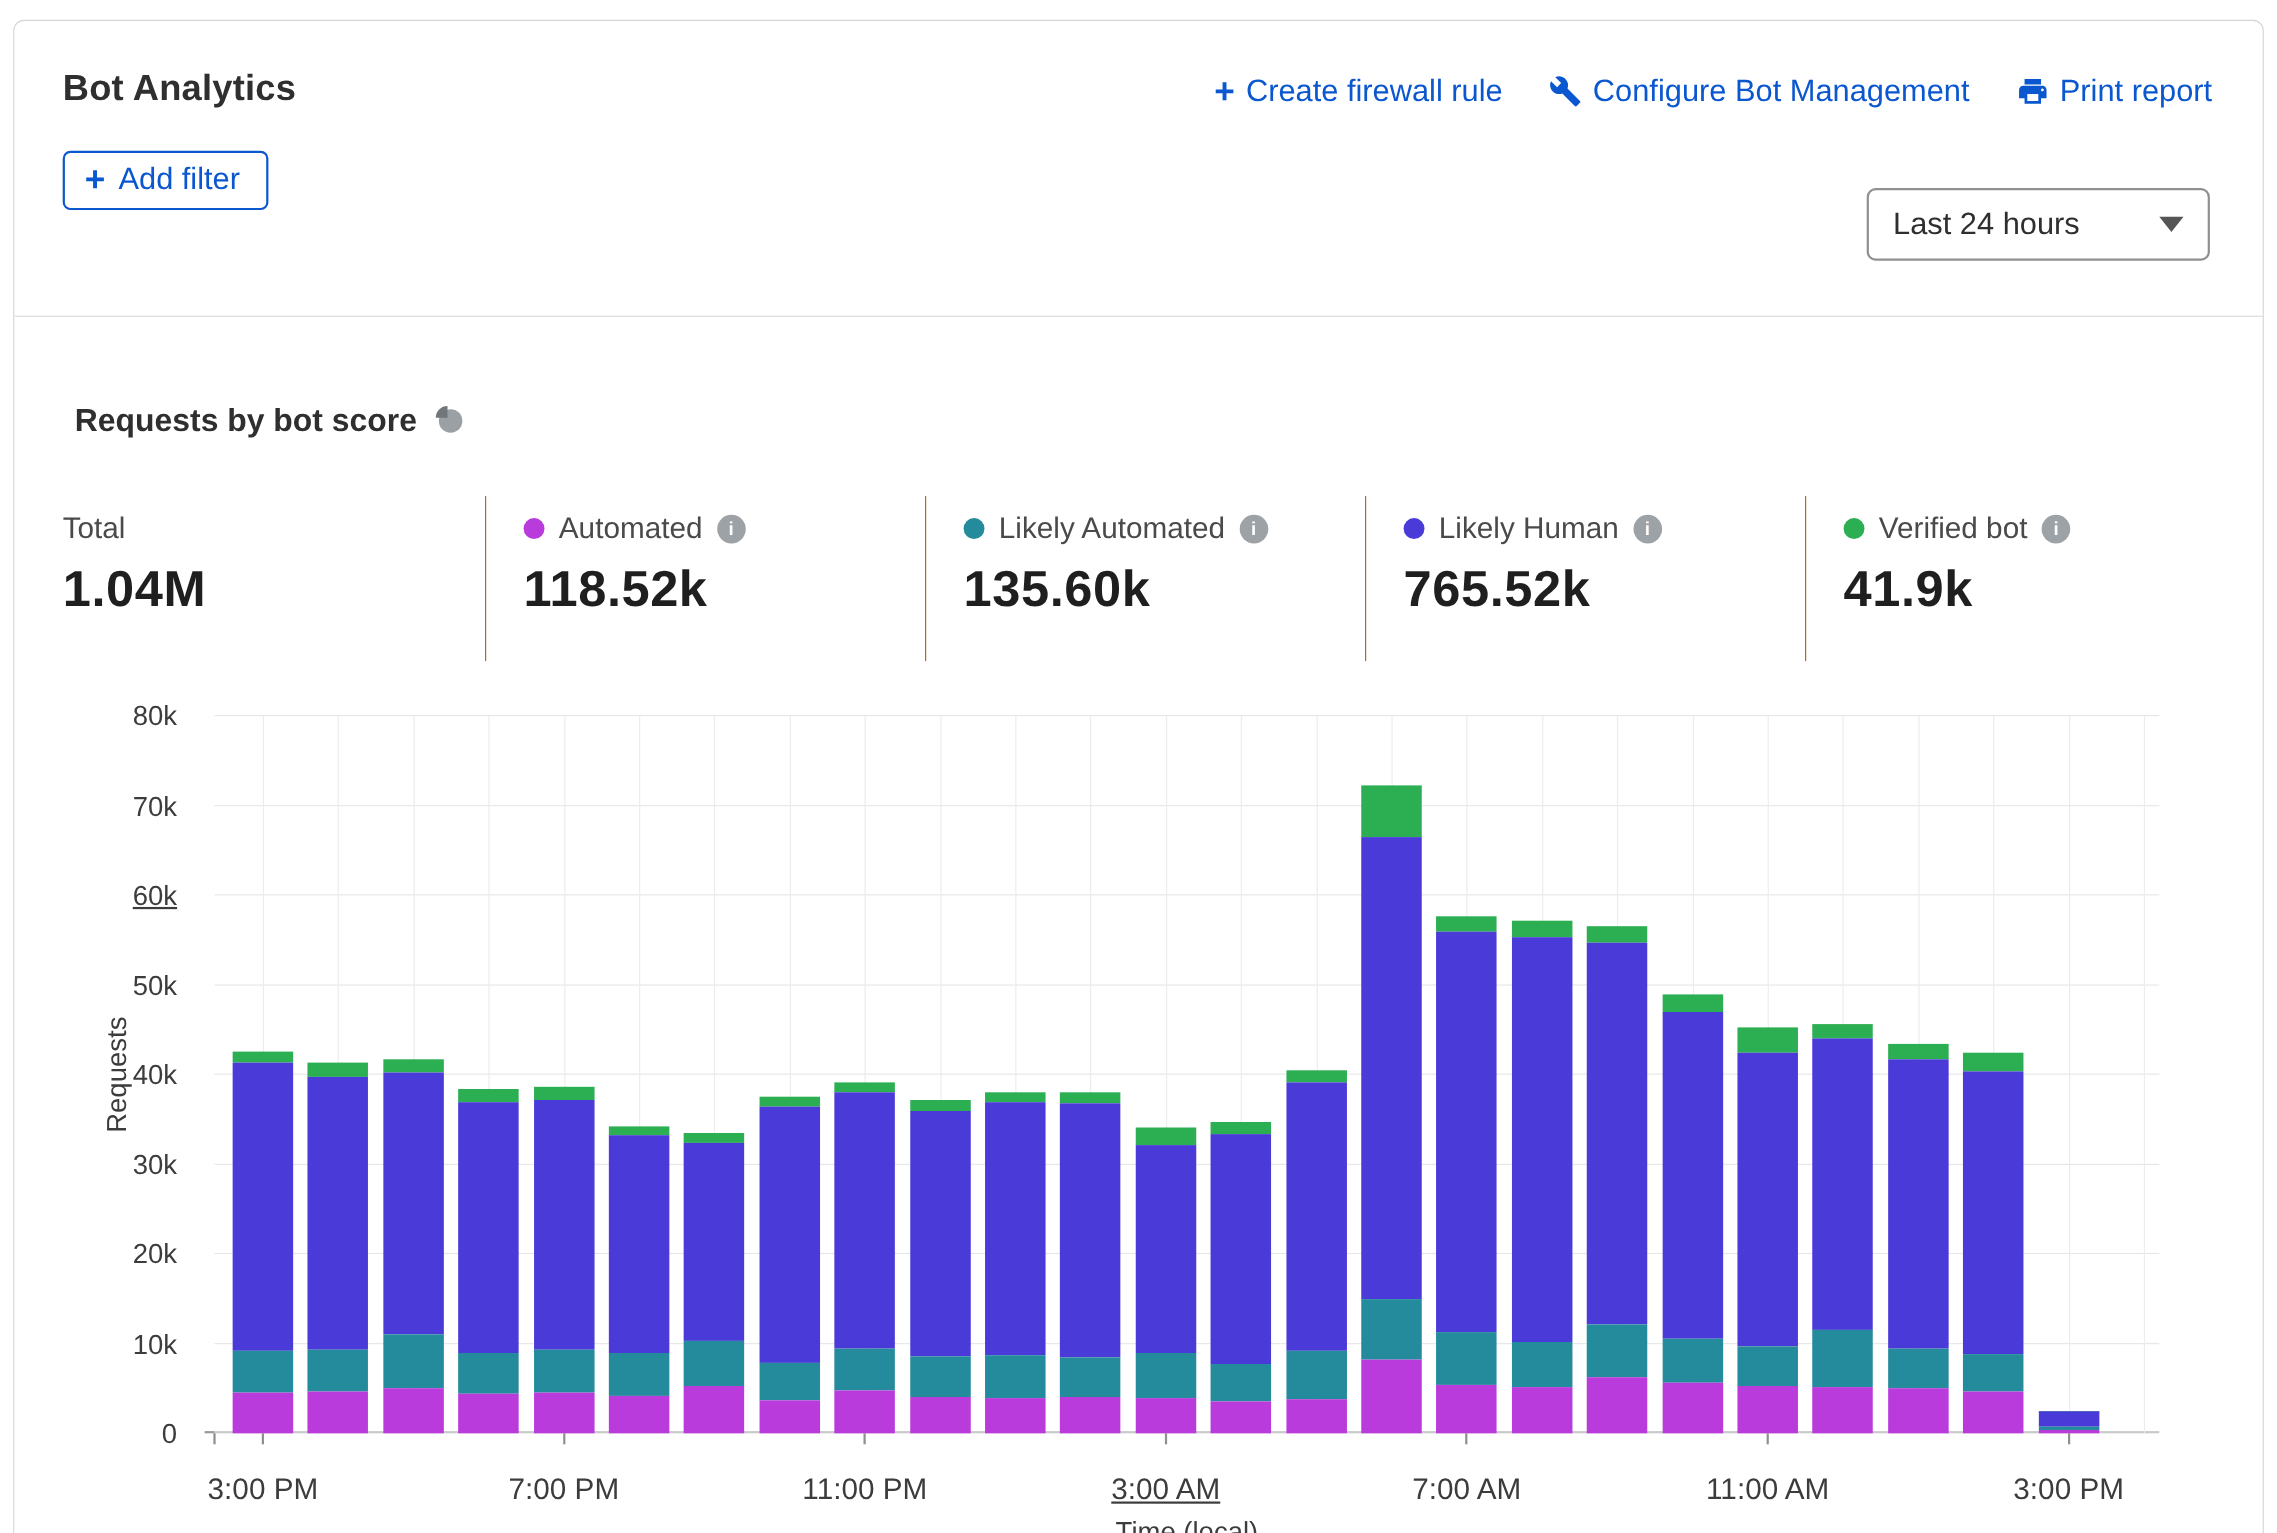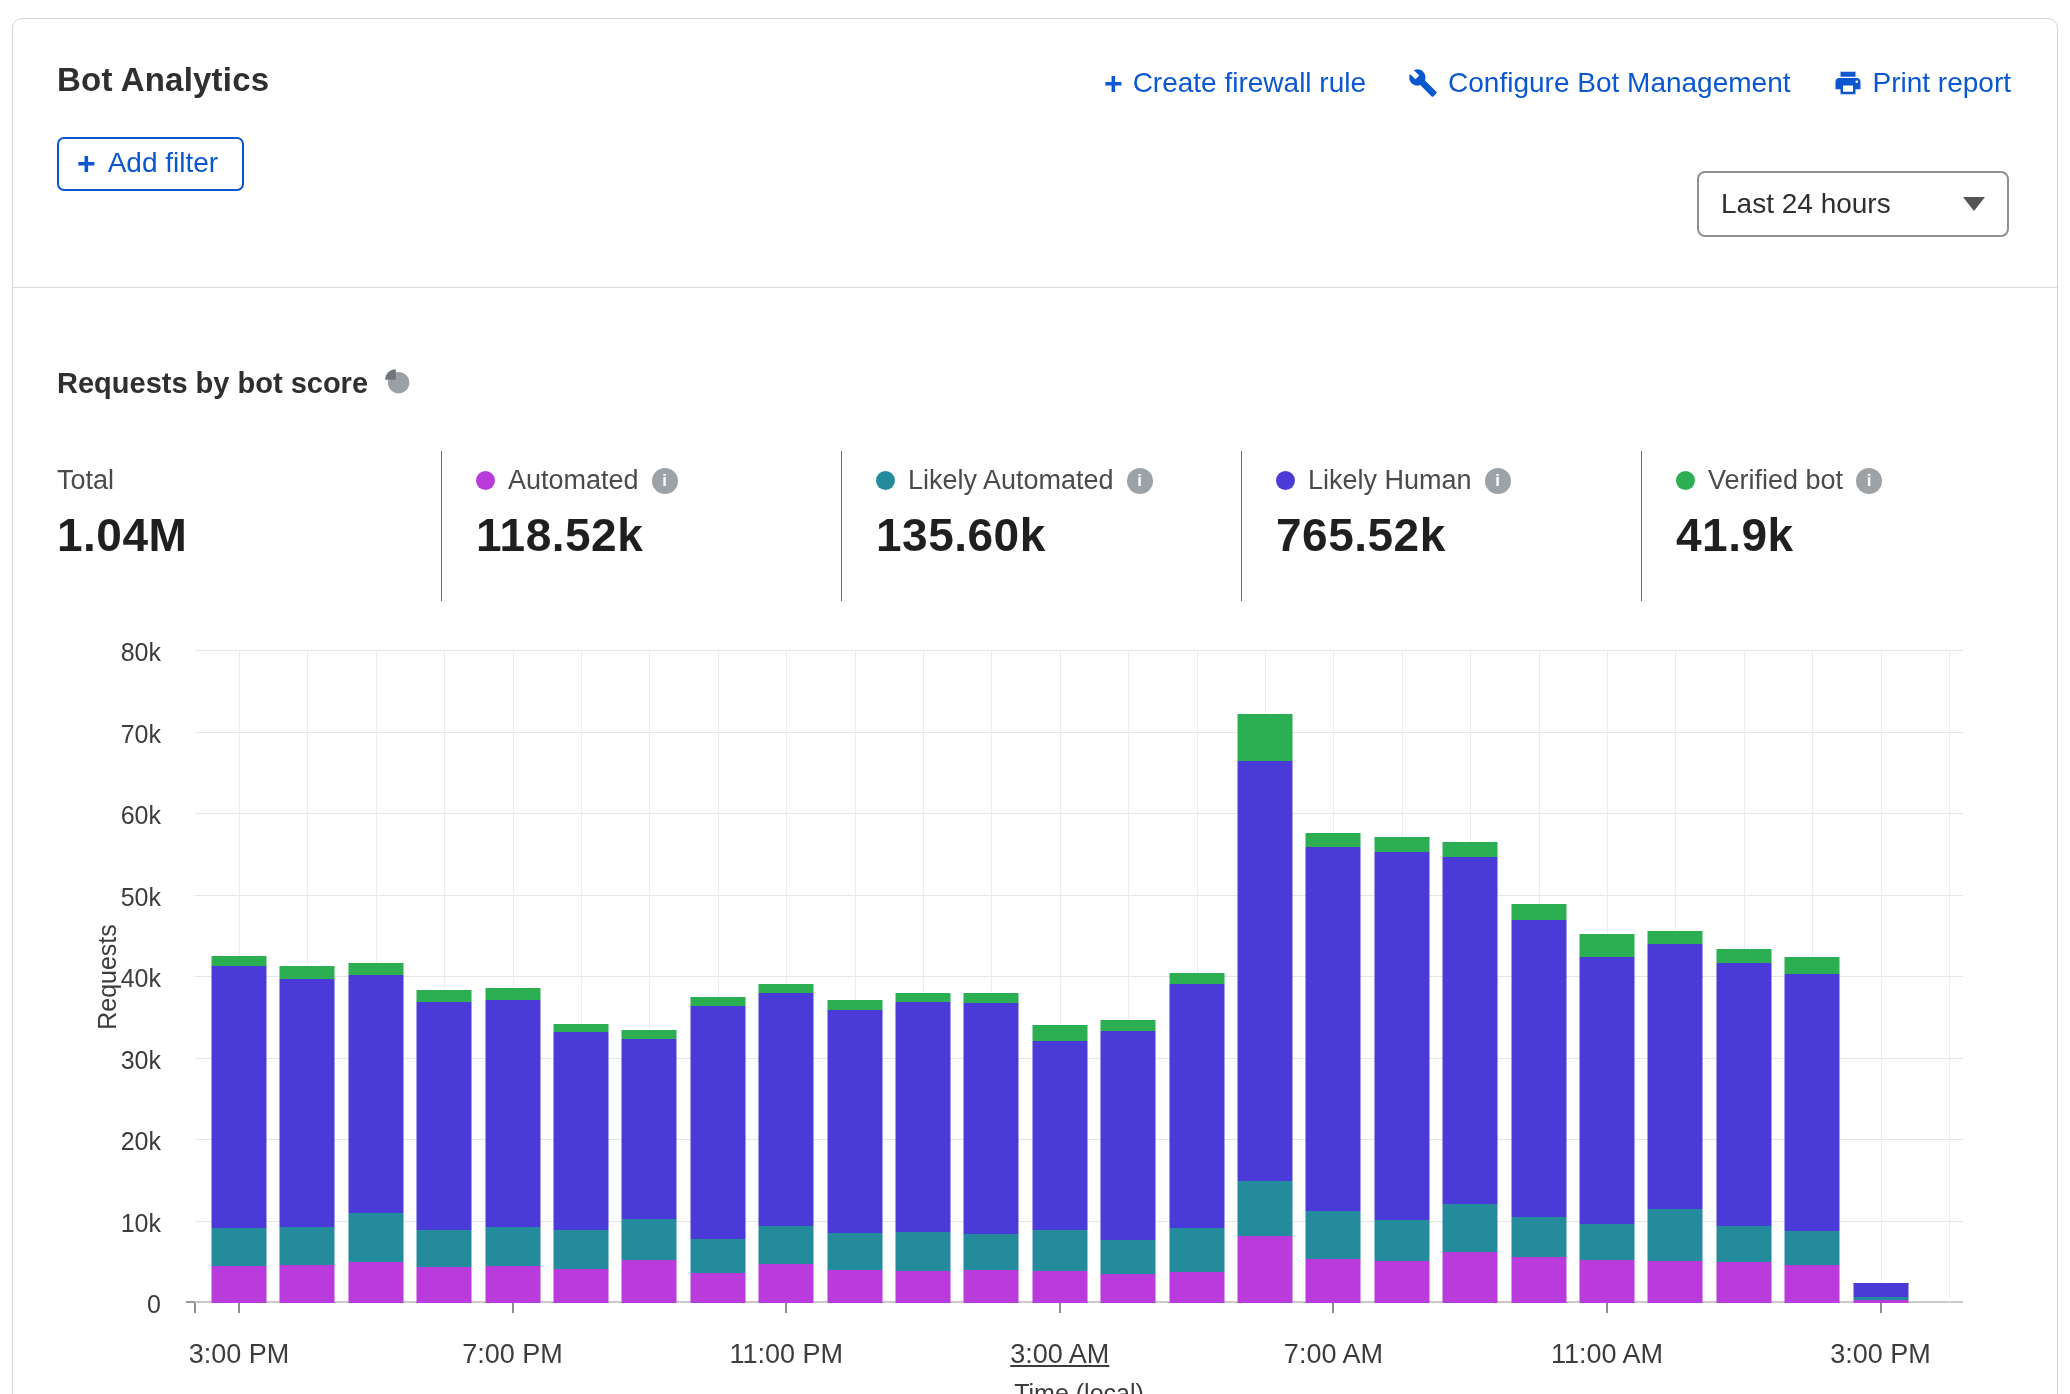--- a/index.html
+++ b/index.html
@@ -16,21 +16,21 @@
   .plus-glyph { font-size:32px; font-weight:700; line-height:1; }
   .addfilter { position:absolute; left:44px; top:118px; display:flex; align-items:center; gap:12px;
     border:2px solid #0b57cf; border-radius:7px; background:#fff; color:#0b57cf;
     font-size:28px; padding:8px 24px 10px 18px; cursor:pointer; font-family:inherit; }
   .timerange { position:absolute; right:48px; top:152px; width:312px; height:66px;
     border:2px solid #909090; border-radius:8px; background:#fff; display:flex;
     align-items:center; justify-content:space-between; padding:0 22px 0 22px; cursor:pointer; }
   .timerange .val { font-size:28px; color:#2f2f2f; }
   .caret { width:0; height:0; border-left:11px solid transparent; border-right:11px solid transparent; border-top:14px solid #555; }
   
-  .sec-title { position:absolute; left:44px; top:348px; display:flex; align-items:center; gap:16px; }
+  .sec-title { position:absolute; left:55px; top:348px; display:flex; align-items:center; gap:16px; }
   .sec-title h2 { font-size:29px; font-weight:700; color:#2f2f2f; }
   
   .stats { position:absolute; left:0; top:432px; display:flex; align-items:stretch; }
   .stat { width:400px; border-left:1px solid #a16207; padding:14px 0 0 34px; min-height:150px; }
   .stat:first-child { width:428px; border-left:none; padding-left:44px; }
   .stat-label { display:flex; align-items:center; gap:13px; font-size:27px; color:#4a4a4a; }
   .dot { width:19px; height:19px; border-radius:50%; flex:0 0 auto; }
   .info { width:26px; height:26px; border-radius:50%; background:#9da2a7; color:#fff;
     font-size:17px; font-weight:700; display:flex; align-items:center; justify-content:center; cursor:pointer; }
   .stat-value { margin-top:12px; font-size:46px; font-weight:700; color:#1f1f1f; letter-spacing:.5px; }
@@ -148,21 +148,21 @@
       <div class="ytick" style="bottom: calc(12.5% - 1px); top: auto; transform: translateY(50%);">10k</div>
       <div class="grid-h" style="bottom: 25%;"></div>
       <div class="ytick" style="bottom: calc(25% - 1px); top: auto; transform: translateY(50%);">20k</div>
       <div class="grid-h" style="bottom: 37.5%;"></div>
       <div class="ytick" style="bottom: calc(37.5% - 1px); top: auto; transform: translateY(50%);">30k</div>
       <div class="grid-h" style="bottom: 50%;"></div>
       <div class="ytick" style="bottom: calc(50% - 1px); top: auto; transform: translateY(50%);">40k</div>
       <div class="grid-h" style="bottom: 62.5%;"></div>
       <div class="ytick" style="bottom: calc(62.5% - 1px); top: auto; transform: translateY(50%);">50k</div>
       <div class="grid-h" style="bottom: 75%;"></div>
-      <div class="ytick" style="bottom: calc(75% - 1px); top: auto; transform: translateY(50%);">60k</div>
+      <div class="ytick" style="bottom: calc(75% - 1px); top: auto; transform: translateY(50%); text-decoration: underline;">60k</div>
       <div class="grid-h" style="bottom: 87.5%;"></div>
       <div class="ytick" style="bottom: calc(87.5% - 1px); top: auto; transform: translateY(50%);">70k</div>
       <div class="grid-h" style="bottom: 100%;"></div>
       <div class="ytick" style="bottom: calc(100% - 1px); top: auto; transform: translateY(50%);">80k</div>
       <div class="ytick-mark" style="bottom: 0px;"></div>
       <div class="grid-v" style="left: 2.48869%;"></div>
       <div class="grid-v" style="left: 6.35747%;"></div>
       <div class="grid-v" style="left: 10.2262%;"></div>
       <div class="grid-v" style="left: 14.095%;"></div>
       <div class="grid-v" style="left: 17.9638%;"></div>

